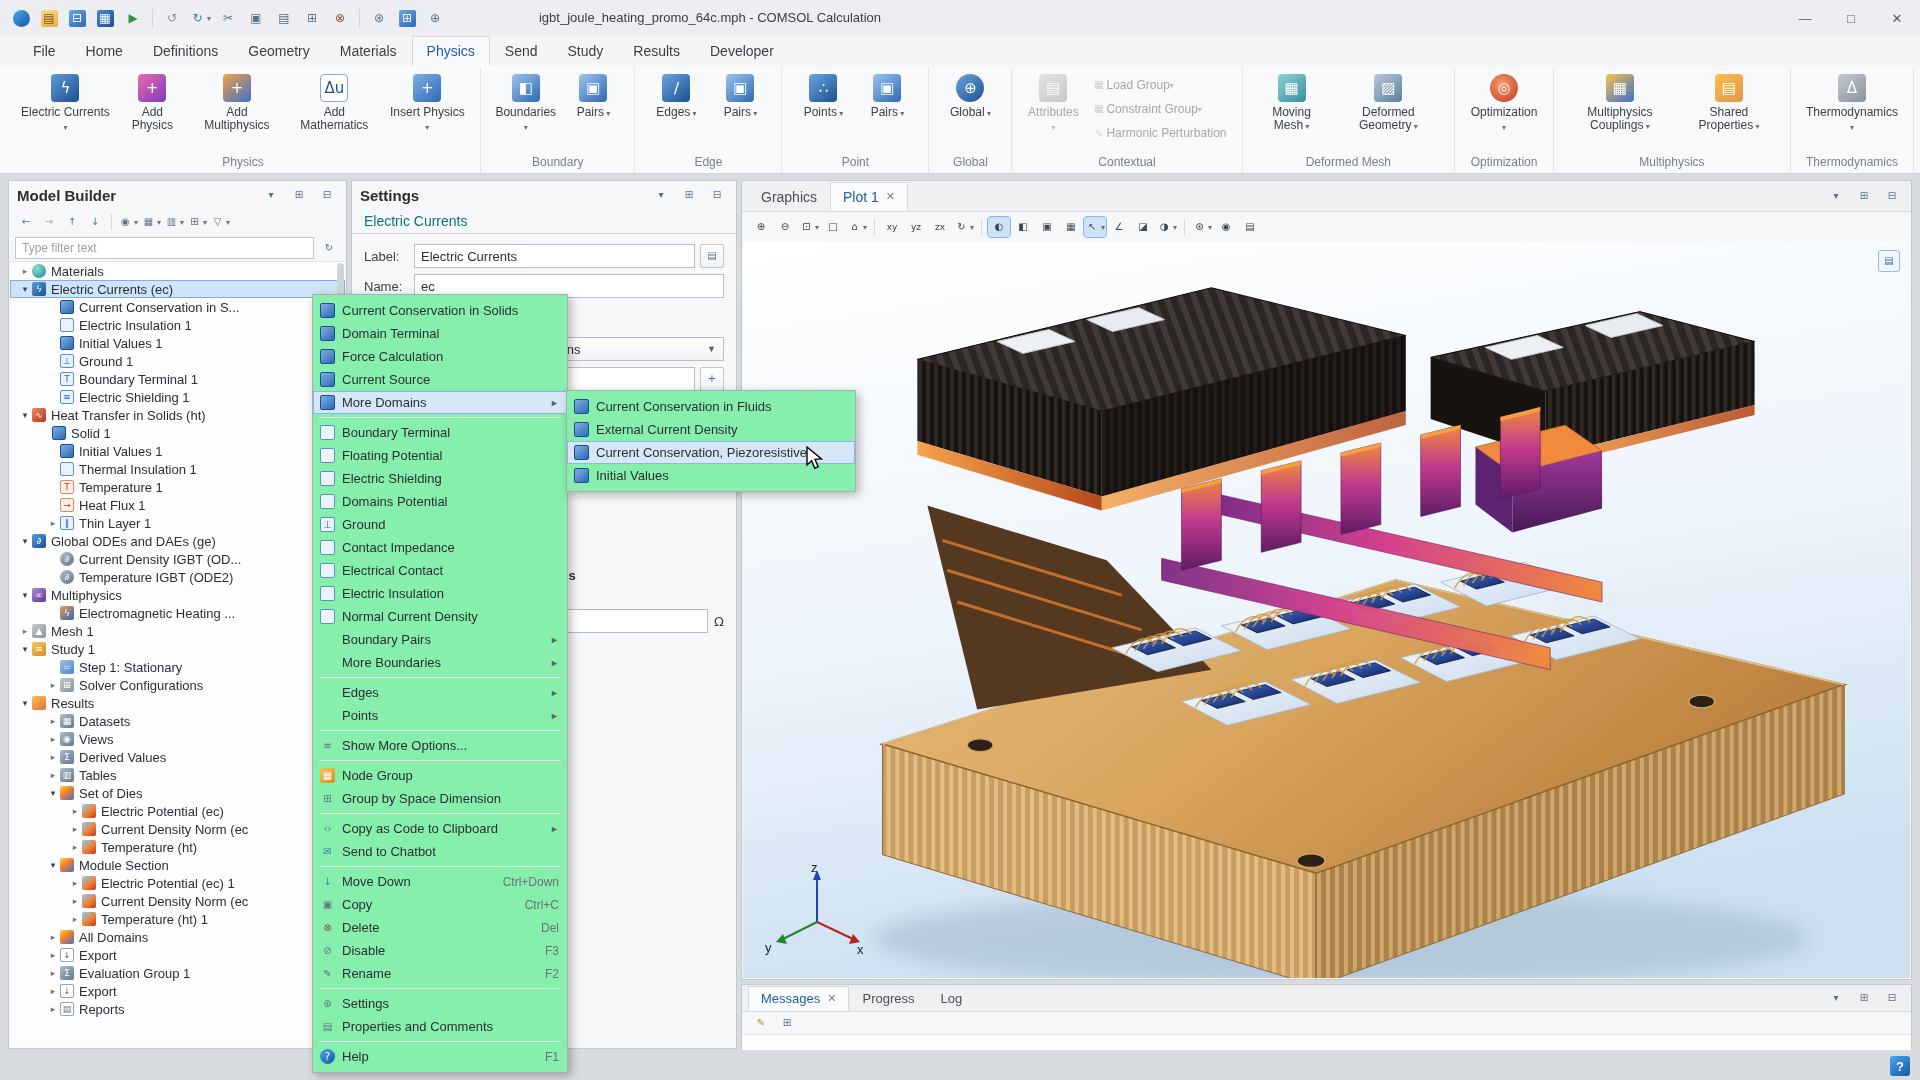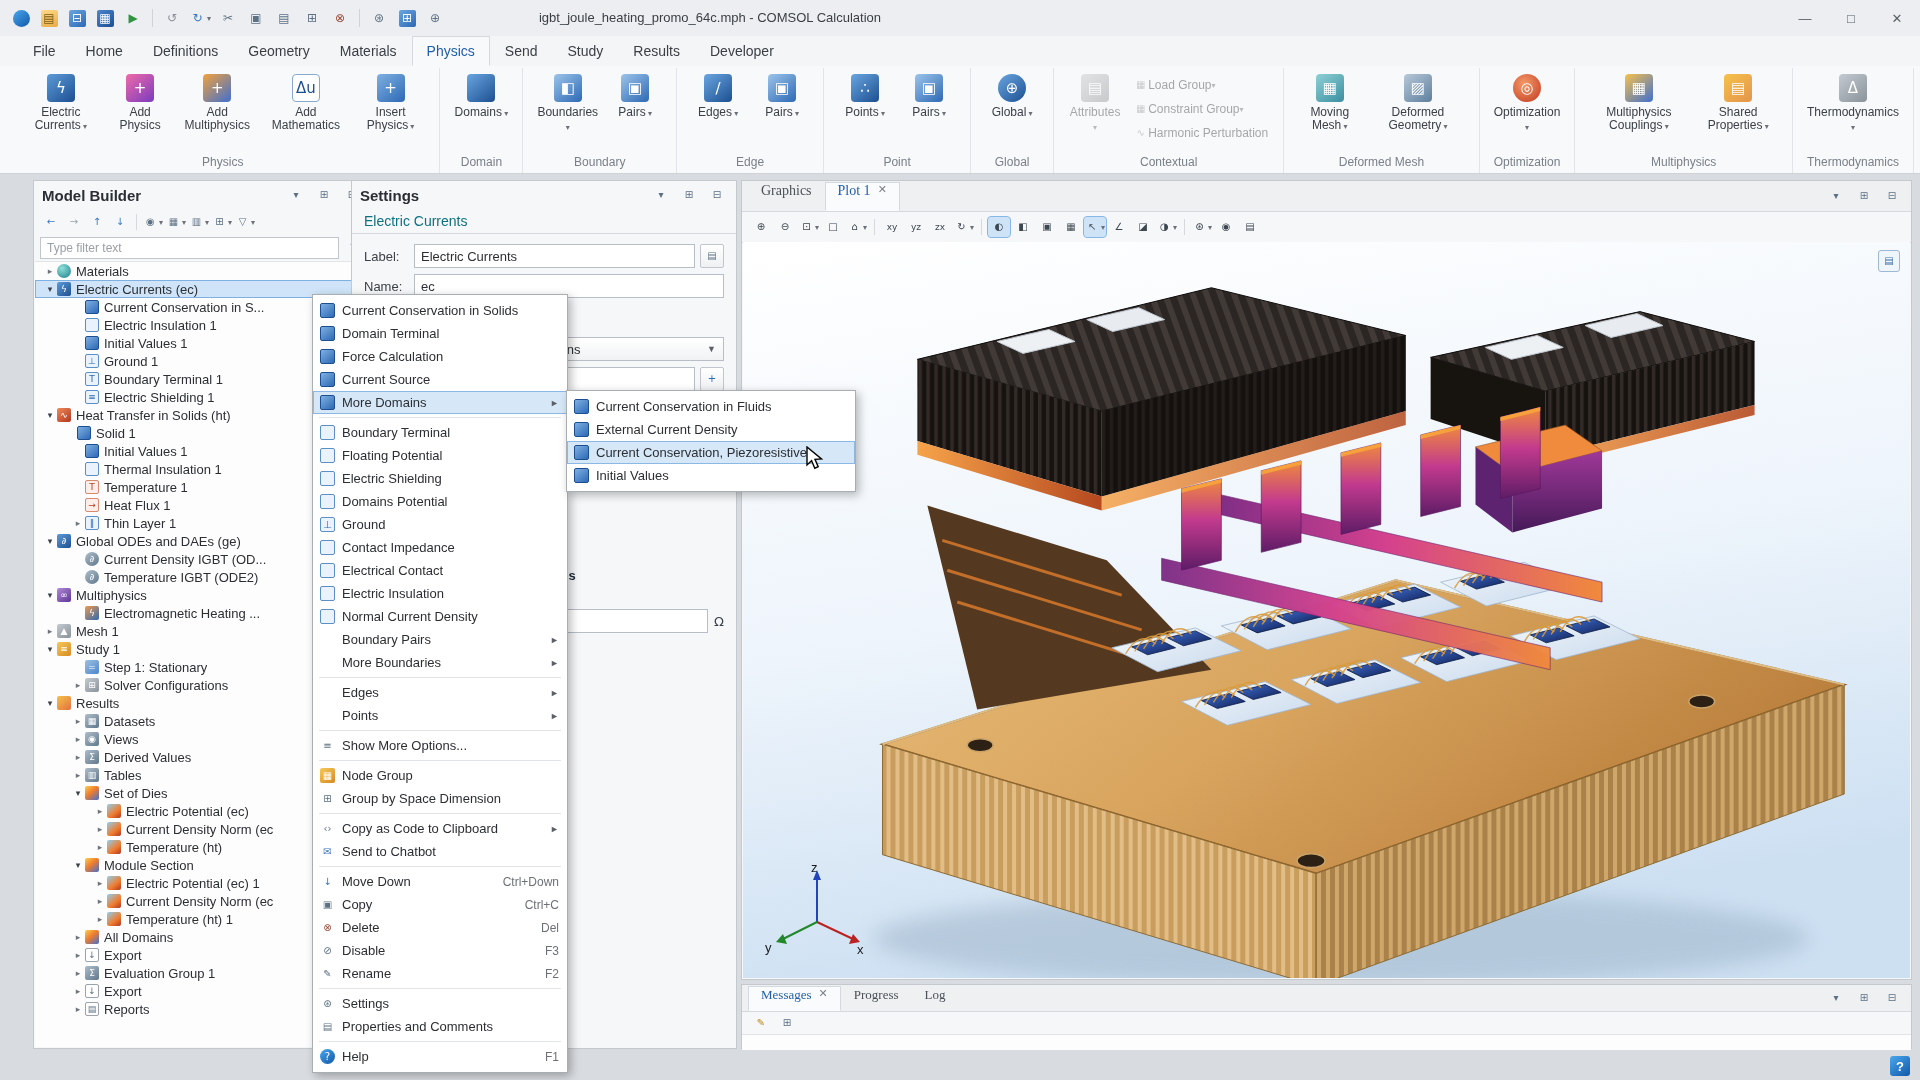--- a/index.html
+++ b/index.html
@@ -44,21 +44,21 @@
   
   .panel{position:absolute;background:#f6f7f8;border:1px solid #c4c9ce;box-sizing:border-box;}
   .panel-header{height:28px;display:flex;align-items:center;padding:0 8px;}
   .panel-title{font-weight:bold;font-size:15px;color:#2b2f33;flex:1;}
   .ph-icons{display:flex;gap:6px;}
   .tbtn{width:22px;height:20px;display:flex;align-items:center;justify-content:center;border-radius:3px;background:transparent;border:none;padding:0;}
   .tbtn.active{background:#cfe3f7;outline:1px solid #86b7e8;}
   .tcaret{font-size:8px;color:#6b7177;margin-left:1px;}
   .tsep{width:1px;height:16px;background:#d5d9dd;margin:0 4px;}
 
-  #model-builder{left:8px;top:180px;width:339px;height:869px;margin-left:25px;}
+  #model-builder{left:8px;top:180px;width:339px;height:869px;}
   #mb-toolbar{height:26px;display:flex;align-items:center;padding:0 6px;gap:1px;}
   #mb-filter{height:26px;display:flex;align-items:center;padding:0 6px;gap:4px;}
   #mb-filter input{flex:1;height:20px;border:1px solid #c0c6cc;background:#fff;font-size:12px;padding:0 6px;color:#2b2f33;outline:none;}
   #mb-filter input::placeholder{color:#9aa0a7;}
   #mb-tree{position:absolute;left:1px;right:1px;top:80px;bottom:1px;background:#fdfdfe;overflow:hidden;border-top:1px solid #e2e4e8;}
   .trow{height:18px;display:flex;align-items:center;font-size:13px;white-space:nowrap;}
   .trow.selected{background:#cfe4f8;outline:1px solid #7fb0e2;outline-offset:-1px;}
   .tarrow{width:14px;text-align:center;font-size:9px;color:#70767c;flex:none;}
   .tarrow.exp{color:#3c4146;}
   .trow .icn{margin-right:5px;width:14px;height:14px;font-size:9px;}
@@ -76,21 +76,21 @@
   .seccaret{font-size:9px;color:#4a5560;}
   .dropdown{flex:1;height:22px;border:1px solid #b8bec5;background:linear-gradient(#ffffff,#f0f2f4);display:flex;align-items:center;padding:0 7px;font-size:13px;color:#2b2f33;}
   .dropdown .dcaret{margin-left:auto;font-size:9px;color:#5a6066;}
   .sel-wrap{display:flex;align-items:flex-start;}
   .listbox{flex:1;height:72px;border:1px solid #b8bec5;background:#fff;}
   .list-btns{display:flex;flex-direction:column;gap:3px;margin-left:5px;}
   .unit{margin-left:6px;font-size:13px;color:#3b4147;font-family:"DejaVu Sans",sans-serif;}
 
   #graphics-panel{left:741px;top:180px;width:1171px;height:800px;}
   .tabstrip{height:30px;background:#eef0f2;display:flex;align-items:flex-end;padding-left:6px;border-bottom:1px solid #d5d9dd;position:relative;}
-  .gtab{height:27px;display:flex;padding:0 12px;font-size:14px;color:#4a5056;gap:7px;border:1px solid transparent;font-family:Liberation Serif, serif;}
+  .gtab{height:27px;display:flex;align-items:center;padding:0 12px;font-size:14px;color:#4a5056;gap:7px;border:1px solid transparent;}
   .gtab.active{background:#fafbfc;color:#1f5fa8;border:1px solid #d5d9dd;border-bottom-color:#fafbfc;}
   .tclose{font-size:11px;color:#7a8088;}
   .strip-icons{position:absolute;right:8px;top:5px;display:flex;gap:6px;}
   #gfx-toolbar{height:30px;display:flex;align-items:center;padding:0 8px;gap:2px;background:#f6f7f8;border-bottom:1px solid #d5d9dd;}
   #viewport{position:absolute;left:1px;right:1px;top:61px;bottom:1px;overflow:hidden;}
   #scene{position:absolute;left:0;top:0;width:100%;height:100%;}
   #plot-title{position:absolute;left:0;top:10px;width:100%;text-align:center;font-size:14px;color:#1a1e22;}
   #plot-title span{margin-left:-180px;}
   #legend-btn{position:absolute;right:10px;top:8px;width:20px;height:20px;border:1px solid #9db8d2;background:#eef5fb;display:flex;align-items:center;justify-content:center;border-radius:3px;}
   #triad{position:absolute;left:14px;bottom:18px;width:110px;height:100px;}
@@ -98,21 +98,21 @@
 
   #messages-panel{left:741px;top:984px;width:1171px;height:65px;}
   #msg-toolbar{height:22px;display:flex;align-items:center;gap:4px;padding:0 8px;border-bottom:1px solid #e2e4e8;}
   #msg-content{height:15px;background:#fdfdfe;}
 
   
   #statusbar{position:absolute;left:0;top:1053px;width:1920px;height:27px;background:#eceef1;border-top:1px solid #d5d9dd;}
   #memory{position:absolute;left:1230px;top:0;height:27px;line-height:27px;font-size:13px;color:#3f454b;padding:0 14px;border-left:1px solid #d5d9dd;border-right:1px solid #d5d9dd;}
 
   
-  .menu{position:absolute;background:#ffffff;border:1px solid #a9aeb4;box-shadow:3px 3px 9px rgba(0,0,0,.28);padding:4px 0;z-index:100;}
+  .menu{position:absolute;background:#86efac;border:1px solid #a9aeb4;box-shadow:3px 3px 9px rgba(0,0,0,.28);padding:4px 0;z-index:100;}
   #context-menu{left:312px;top:294px;width:254px;}
   #context-submenu{left:566px;top:390px;width:288px;z-index:101;}
   .mitem{height:23px;display:flex;align-items:center;padding:0 8px 0 7px;font-size:13px;color:#2b2f33;}
   .mitem .icn{margin-right:7px;width:15px;height:15px;}
   .mspacer{width:15px;margin-right:7px;flex:none;}
   .mlabel{flex:1;white-space:nowrap;}
   .mshort{color:#6b7177;font-size:12px;margin-left:14px;}
   .marrow{color:#5a6066;font-size:9px;margin-left:8px;}
   .mitem.hl{background:#d6e7f8;outline:1px solid #8cb8e6;outline-offset:-1px;}
   .msep{height:1px;background:#e1e4e8;margin:3px 6px;}
@@ -215,29 +215,20 @@
           <div class="rbtn">
             <span class="icn lg" style="background: rgb(255, 255, 255); color: rgb(28, 79, 146); border: 1px solid rgb(138, 168, 200);">Δu</span>
             <span class="rlabel">Add Mathematics</span>
           </div>
           <div class="rbtn">
             <span class="icn lg" style="background: linear-gradient(140deg, rgb(127, 176, 226), rgb(45, 105, 181)); color: rgb(255, 255, 255);">+</span>
             <span class="rlabel">Insert Physics<span class="rcaret"> ▾</span></span>
           </div>
         </div>
         <div class="rgroup-label">Physics</div>
-      </section>
-      <section class="rgroup">
-        <div class="ritems">
-          <div class="rbtn">
-            <span class="icn lg" style="background: linear-gradient(140deg, rgb(106, 166, 224), rgb(28, 79, 146));"></span>
-            <span class="rlabel">Domains<span class="rcaret"> ▾</span></span>
-          </div>
-        </div>
-        <div class="rgroup-label">Domain</div>
       </section>
       <section class="rgroup">
         <div class="ritems">
           <div class="rbtn">
             <span class="icn lg" style="background: linear-gradient(140deg, rgb(156, 196, 234), rgb(45, 105, 181)); color: rgb(255, 255, 255);">◧</span>
             <span class="rlabel">Boundaries<span class="rcaret"> ▾</span></span>
           </div>
           <div class="rbtn">
             <span class="icn lg" style="background: linear-gradient(140deg, rgb(156, 196, 234), rgb(45, 105, 181)); color: rgb(255, 255, 255);">▣</span>
             <span class="rlabel">Pairs<span class="rcaret"> ▾</span></span>

